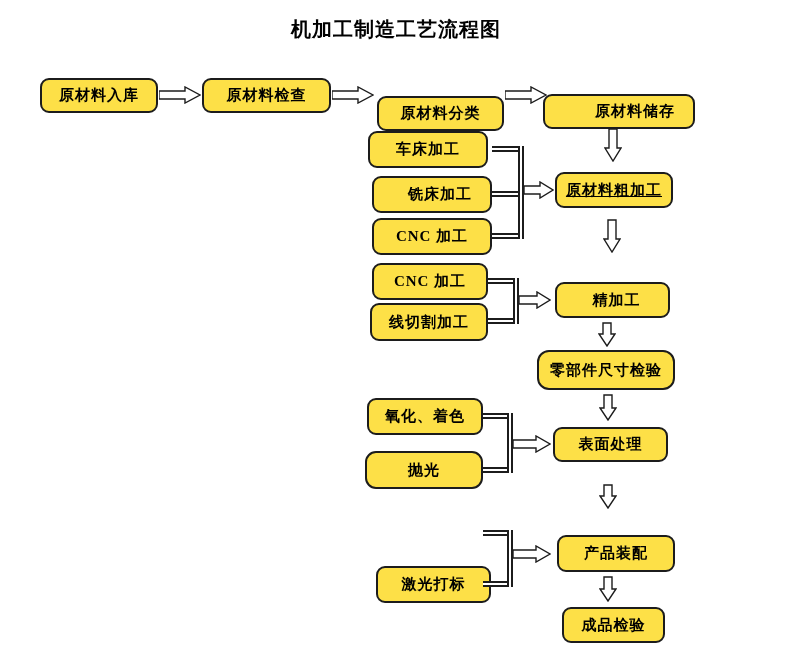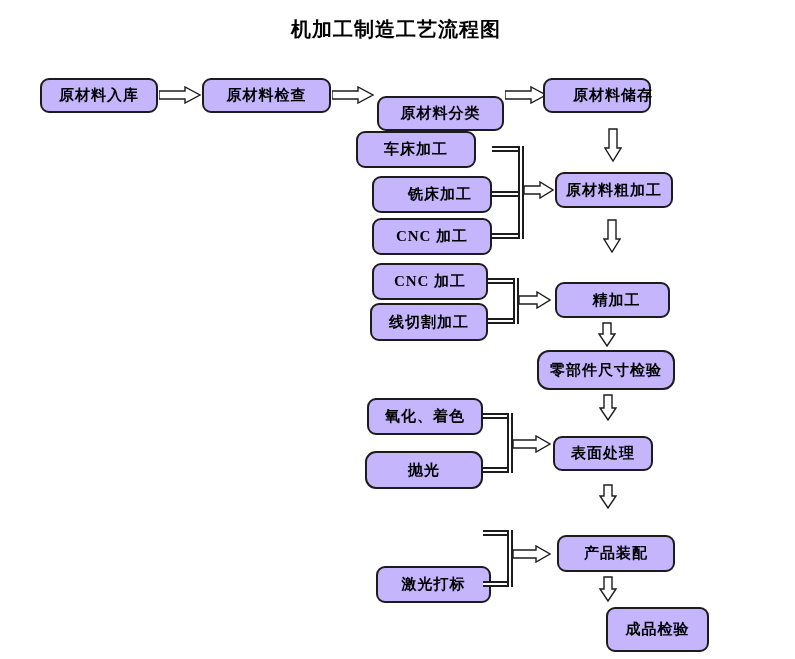--- a/index.html
+++ b/index.html
@@ -7,21 +7,21 @@
     width:795px;height:659px;background:#ffffff;
     font-family:"Liberation Serif","DejaVu Serif",serif;
     position:relative;overflow:hidden;color:#000;
   }
   .canvas{position:absolute;left:0;top:0;width:795px;height:659px;}
   .title{
     position:absolute;left:0;top:16px;width:744px;text-align:center;
     font-size:20px;font-weight:bold;letter-spacing:1px;color:#000;margin-left:24px;
   }
   .box{
-    position:absolute;background:#c4b5fd;border:2px solid #1c1c1c;border-radius:9px;
+    position:absolute;background:#fde047;border:2px solid #1c1c1c;border-radius:9px;
     display:flex;align-items:center;justify-content:center;box-sizing:border-box;
     font-size:15px;font-weight:bold;letter-spacing:1px;color:#000;white-space:nowrap;
   }
   .hline{
     position:absolute;height:6px;box-sizing:border-box;background:#ffffff;
     border-top:2px solid #1c1c1c;border-bottom:2px solid #1c1c1c;
   }
   .vline{
     position:absolute;width:6px;box-sizing:border-box;background:#ffffff;
     border-left:2px solid #1c1c1c;border-right:2px solid #1c1c1c;
@@ -47,41 +47,41 @@
     <svg width="42" height="18" viewBox="0 0 42 18">
         <polygon points="0,5 26,5 26,1 41,9 26,17 26,13 0,13" fill="#ffffff" stroke="#1c1c1c" stroke-width="1.4"></polygon>
       </svg>
   </div>
   <div class="box" style="left:377px;top:96px;width:127px;height:35px;">原材料分类</div>
   <div class="arr" style="left:505px;top:86px;">
     <svg width="42" height="18" viewBox="0 0 42 18">
         <polygon points="0,5 26,5 26,1 41,9 26,17 26,13 0,13" fill="#ffffff" stroke="#1c1c1c" stroke-width="1.4"></polygon>
       </svg>
   </div>
-  <div class="box" style="left:543px;top:78px;width:108px;height:35px;padding-left:32px;">原材料储存</div>
+  <div class="box" style="left:543px;top:94px;width:152px;height:35px;padding-left:32px;">原材料储存</div>
 
   <div class="arr" style="left:604px;top:128px;">
     <svg width="18" height="34" viewBox="0 0 18 34">
         <polygon points="5,1 13,1 13,20 17,20 9,33 1,20 5,20" fill="#ffffff" stroke="#1c1c1c" stroke-width="1.4"></polygon>
       </svg>
   </div>
 
-  <div class="box" style="left:356px;top:131px;width:120px;height:37px;">车床加工</div>
+  <div class="box" style="left:368px;top:131px;width:120px;height:37px;">车床加工</div>
   <div class="box" style="left:372px;top:176px;width:120px;height:37px;padding-left:16px;">铣床加工</div>
   <div class="box" style="left:372px;top:218px;width:120px;height:37px;">CNC 加工</div>
   <div class="hline" style="left:492px;top:146px;width:32px;"></div>
   <div class="hline" style="left:492px;top:191px;width:32px;"></div>
   <div class="hline" style="left:492px;top:233px;width:32px;"></div>
   <div class="vline" style="left:518px;top:146px;height:93px;"></div>
   <div class="arr" style="left:524px;top:181px;">
     <svg width="30" height="18" viewBox="0 0 30 18">
         <polygon points="0,5 16,5 16,1 29,9 16,17 16,13 0,13" fill="#ffffff" stroke="#1c1c1c" stroke-width="1.4"></polygon>
       </svg>
   </div>
-  <div class="box" style="left:555px;top:172px;width:118px;height:36px;">原材料粗加工</div>
+  <div class="box" style="left:555px;top:172px;width:118px;height:36px;text-decoration:underline;">原材料粗加工</div>
 
   <div class="arr" style="left:603px;top:219px;">
     <svg width="18" height="34" viewBox="0 0 18 34">
         <polygon points="5,1 13,1 13,20 17,20 9,33 1,20 5,20" fill="#ffffff" stroke="#1c1c1c" stroke-width="1.4"></polygon>
       </svg>
   </div>
 
   <div class="box" style="left:372px;top:263px;width:116px;height:37px;">CNC 加工</div>
   <div class="box" style="left:370px;top:303px;width:118px;height:38px;">线切割加工</div>
   <div class="hline" style="left:488px;top:278px;width:31px;"></div>
@@ -109,21 +109,21 @@
   <div class="box" style="left:367px;top:398px;width:116px;height:37px;">氧化、着色</div>
   <div class="box" style="left:365px;top:451px;width:118px;height:38px;border-radius:11px;">抛光</div>
   <div class="hline" style="left:483px;top:413px;width:30px;"></div>
   <div class="hline" style="left:483px;top:467px;width:30px;"></div>
   <div class="vline" style="left:507px;top:413px;height:60px;"></div>
   <div class="arr" style="left:513px;top:435px;">
     <svg width="38" height="18" viewBox="0 0 38 18">
         <polygon points="0,5 23,5 23,1 37,9 23,17 23,13 0,13" fill="#ffffff" stroke="#1c1c1c" stroke-width="1.4"></polygon>
       </svg>
   </div>
-  <div class="box" style="left:553px;top:436px;width:100px;height:35px;">表面处理</div>
+  <div class="box" style="left:553px;top:427px;width:115px;height:35px;">表面处理</div>
 
   <div class="arr" style="left:599px;top:484px;">
     <svg width="18" height="25" viewBox="0 0 18 25">
         <polygon points="5,1 13,1 13,12 17,12 9,24 1,12 5,12" fill="#ffffff" stroke="#1c1c1c" stroke-width="1.4"></polygon>
       </svg>
   </div>
 
   <div class="box" style="left:368px;top:566px;width:115px;height:37px;margin-left:8px;">激光打标</div>
   <div class="hline" style="left:483px;top:530px;width:30px;"></div>
   <div class="hline" style="left:483px;top:581px;width:30px;"></div>
@@ -133,15 +133,15 @@
         <polygon points="0,5 23,5 23,1 37,9 23,17 23,13 0,13" fill="#ffffff" stroke="#1c1c1c" stroke-width="1.4"></polygon>
       </svg>
   </div>
   <div class="box" style="left:557px;top:535px;width:118px;height:37px;">产品装配</div>
 
   <div class="arr" style="left:599px;top:576px;">
     <svg width="18" height="26" viewBox="0 0 18 26">
         <polygon points="5,1 13,1 13,13 17,13 9,25 1,13 5,13" fill="#ffffff" stroke="#1c1c1c" stroke-width="1.4"></polygon>
       </svg>
   </div>
-  <div class="box" style="left:562px;top:607px;width:103px;height:45px;margin-left:44px;">成品检验</div>
+  <div class="box" style="left:562px;top:607px;width:103px;height:36px;">成品检验</div>
 
 </div>
 
 </body></html>

